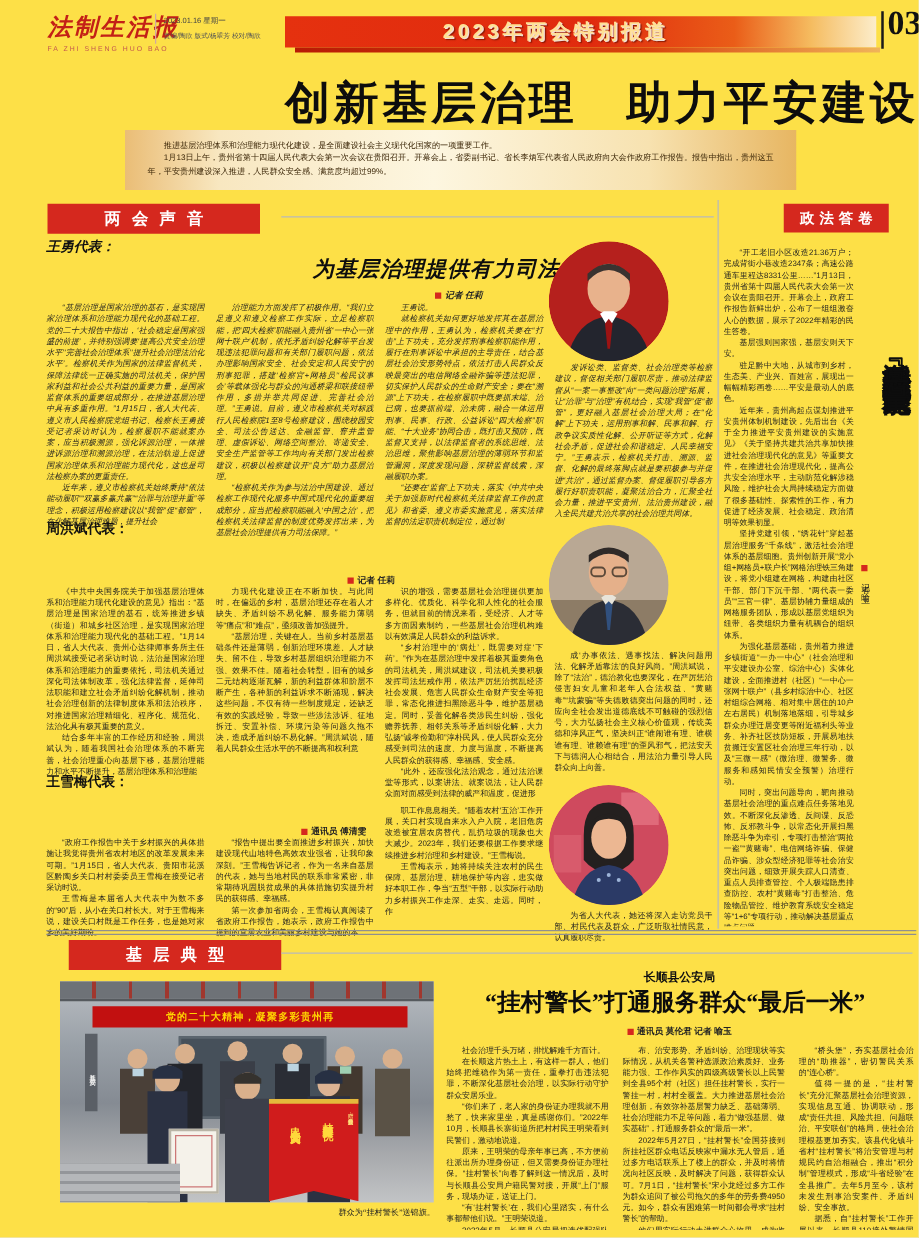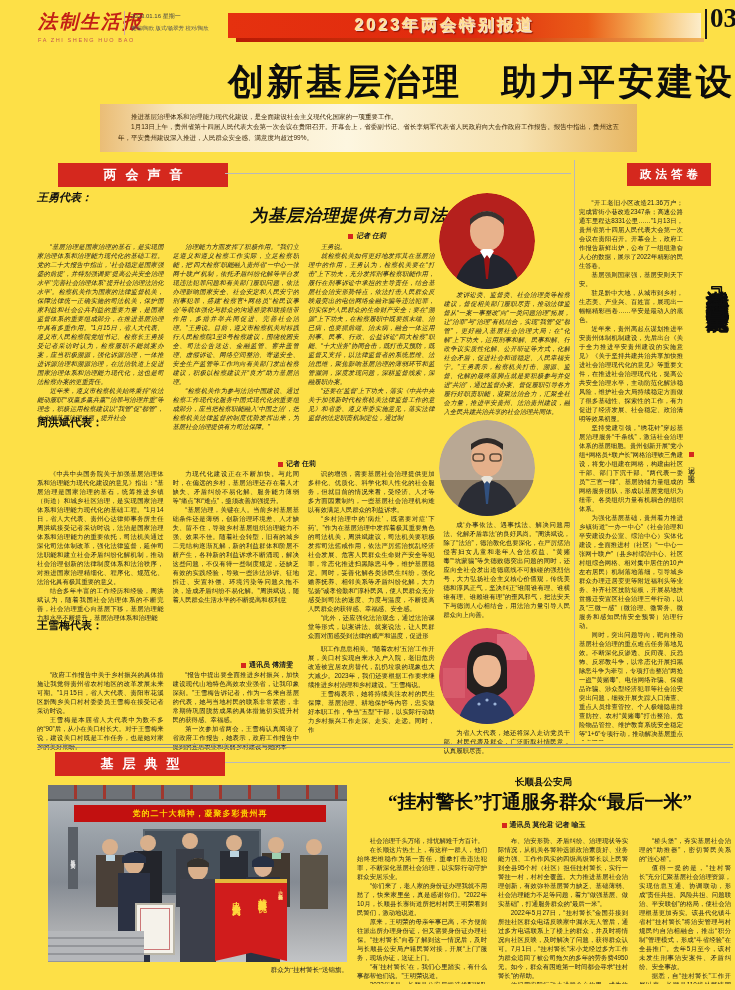--- a/index.html
+++ b/index.html
@@ -119,21 +119,21 @@
   </div>
   <div class="pageno-rule"></div>
   <div class="pageno">03</div>
 
   <div class="main-headline">创新基层治理　助力平安建设</div>
   <div class="intro-box">
     <p class="para">推进基层治理体系和治理能力现代化建设，是全面建设社会主义现代化国家的一项重要工作。</p>
     <p class="para">1月13日上午，贵州省第十四届人民代表大会第一次会议在贵阳召开。开幕会上，省委副书记、省长李炳军代表省人民政府向大会作政府工作报告。报告中指出，贵州这五年，平安贵州建设深入推进，人民群众安全感、满意度均超过99%。</p>
   </div>
 
-  <div class="sec-tag" style="left:58px; top:163px;">两会声音</div>
+  <div class="sec-tag" style="left:38px; top:163px;">两会声音</div>
   <div class="rule-h" style="left:225px; top:173px; width:346px;"></div>
   <div class="rule-v" style="left:574px; top:160px; height:583px;"></div>
 
   <div class="article" style="top:190px; height:225px;font-style:italic;">
     <div class="rep-label">王勇代表：</div>
     <div class="art-headline" style="left:120px; top:14px; width:420px;">为基层治理提供有力司法保障</div>
     <div class="byline" style="left:120px; top:41px; width:420px;"><span class="sq"></span><span>记者 任莉</span></div>
     <div class="portrait" style="left:402px; top:3px; width:96px; height:96px;">
       <svg width="96" height="96" viewBox="0 0 96 96">
         <circle cx="48" cy="48" r="48" fill="#b5201d"></circle>

